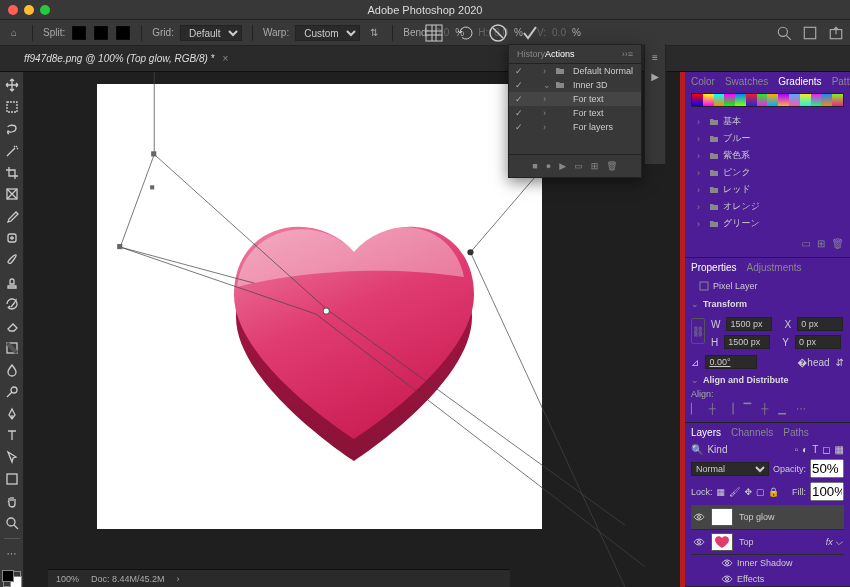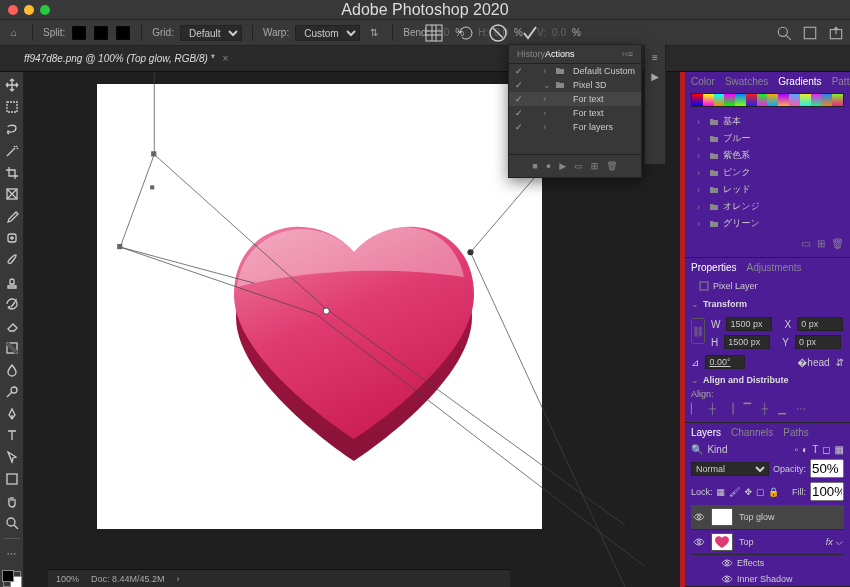--- a/index.html
+++ b/index.html
@@ -1,21 +1,21 @@
 <!DOCTYPE html>
 <html><head>
 <meta charset="utf-8">
 <style>
   * { margin:0; padding:0; box-sizing:border-box; }
   body { background:#323232; font-family:-apple-system,"Segoe UI",Arial,sans-serif; font-size:10px; color:#ccc; width:850px; height:587px; overflow:hidden; position:relative;}
   .titlebar{height:20px;background:#383838;display:flex;align-items:center;position:relative;border-bottom:1px solid #222;}
   .traffic{display:flex;gap:6px;padding-left:8px}
   .dot{width:10px;height:10px;border-radius:50%}
   .red{background:#ff5f56}.yellow{background:#ffbd2e}.green{background:#27c93f}
-  .title{position:absolute;left:50%;transform:translateX(-50%);color:#ddd;font-size:16px}
+  .title{position:absolute;left:50%;transform:translateX(-50%);color:#ddd;font-size:11px}
   .menubar{height:26px;background:#383838;display:flex;align-items:center;padding:0 6px;gap:6px;border-bottom:1px solid #222;font-size:10px;color:#aaa}
   .menubar .sep{width:1px;height:16px;background:#222;margin:0 4px}
   .menubar select, .menubar input{background:#2a2a2a;border:1px solid #222;color:#ccc;font-size:10px;padding:1px 4px;height:16px}
   .tabbar{height:26px;background:#2a2a2a;display:flex;align-items:center;padding-left:24px;border-bottom:1px solid #111}
   .doctab{font-size:10px;color:#ddd;font-style:italic}
 
   .main{display:flex;height:515px;}
   .toolstrip{width:24px;background:#383838;display:flex;flex-direction:column;align-items:center;gap:4px;padding-top:4px;border-right:1px solid #222}
   .tool{width:20px;height:20px;display:flex;align-items:center;justify-content:center;color:#bbb;border-radius:2px}
   .tool svg{width:14px;height:14px;stroke:#ccc;fill:none;stroke-width:1.3}
@@ -440,21 +440,21 @@
           <div class="row2">
               <span>H</span>
               <input value="1500 px" style="">
               <span style="margin-left:6px">Y</span>
               <input value="0 px" style="">
             </div>
         </div>
       </div>
       <div class="row2" style="margin-top:6px">
         <span>⊿</span>
-          <input style="width: 40px; text-decoration: underline;" value="0.00°">
+          <input style="width: 52px; text-decoration: underline;" value="0.00°">
         <span style="margin-left:auto">�head</span>
         <span>⇵</span>
       </div>
       <div class="subh">
           <span class="chev">⌄</span>
           <b style="font-size:9px">Align and Distribute</b>
         </div>
       <div style="font-size:9px;color:#aaa">Align:</div>
       <div class="iconrow" style="margin-top:4px;gap:10px">
         <span>▏</span>
@@ -518,28 +518,28 @@
           </div>
         <span>Top</span>
         <span class="fx">fx ⌵</span>
       </div>
       <div class="effects">
         <div>
             <svg class="eye" viewBox="0 0 12 12" fill="none" stroke="#ccc" width="12" height="12">
               <path d="M1 6s2-3 5-3 5 3 5 3-2 3-5 3-5-3-5-3z"></path>
               <circle cx="6" cy="6" r="1.5"></circle>
             </svg>
-            <span>Effects</span>
+            <span>Inner Shadow</span>
           </div>
         <div>
             <svg class="eye" viewBox="0 0 12 12" fill="none" stroke="#ccc" width="12" height="12">
               <path d="M1 6s2-3 5-3 5 3 5 3-2 3-5 3-5-3-5-3z"></path>
               <circle cx="6" cy="6" r="1.5"></circle>
             </svg>
-            <span>Inner Shadow</span>
+            <span>Effects</span>
           </div>
 
       </div>
     </div>
   </div>
 </div>
 
 <div class="float-panel">
   <div class="ftabs">
     <span class="tab">History</span>
@@ -549,31 +549,31 @@
   </div>
   <div id="action-rows">
       <div class="act-row">
         <span class="check"></span>
         <span style="width:10px"></span>
         <span class="chev">›</span>
         <svg width="10" height="10" viewBox="0 0 10 10">
           <path d="M1 2h3l1 1h4v5H1z" fill="#888"></path>
         </svg>
         <span style="padding-left:0px"></span>
-        <span>Default Custom</span>
+        <span>Default Normal</span>
       </div>
       <div class="act-row">
         <span class="check"></span>
         <span style="width:10px"></span>
         <span class="chev">⌄</span>
         <svg width="10" height="10" viewBox="0 0 10 10">
           <path d="M1 2h3l1 1h4v5H1z" fill="#888"></path>
         </svg>
         <span style="padding-left:0px"></span>
-        <span>Pixel 3D</span>
+        <span>Inner 3D</span>
       </div>
       <div class="act-row sel">
         <span class="check"></span>
         <span style="width:10px"></span>
         <span class="chev">›</span>
         <span style="padding-left:14px"></span>
         <span>For text</span>
       </div>
       <div class="act-row">
         <span class="check"></span>

